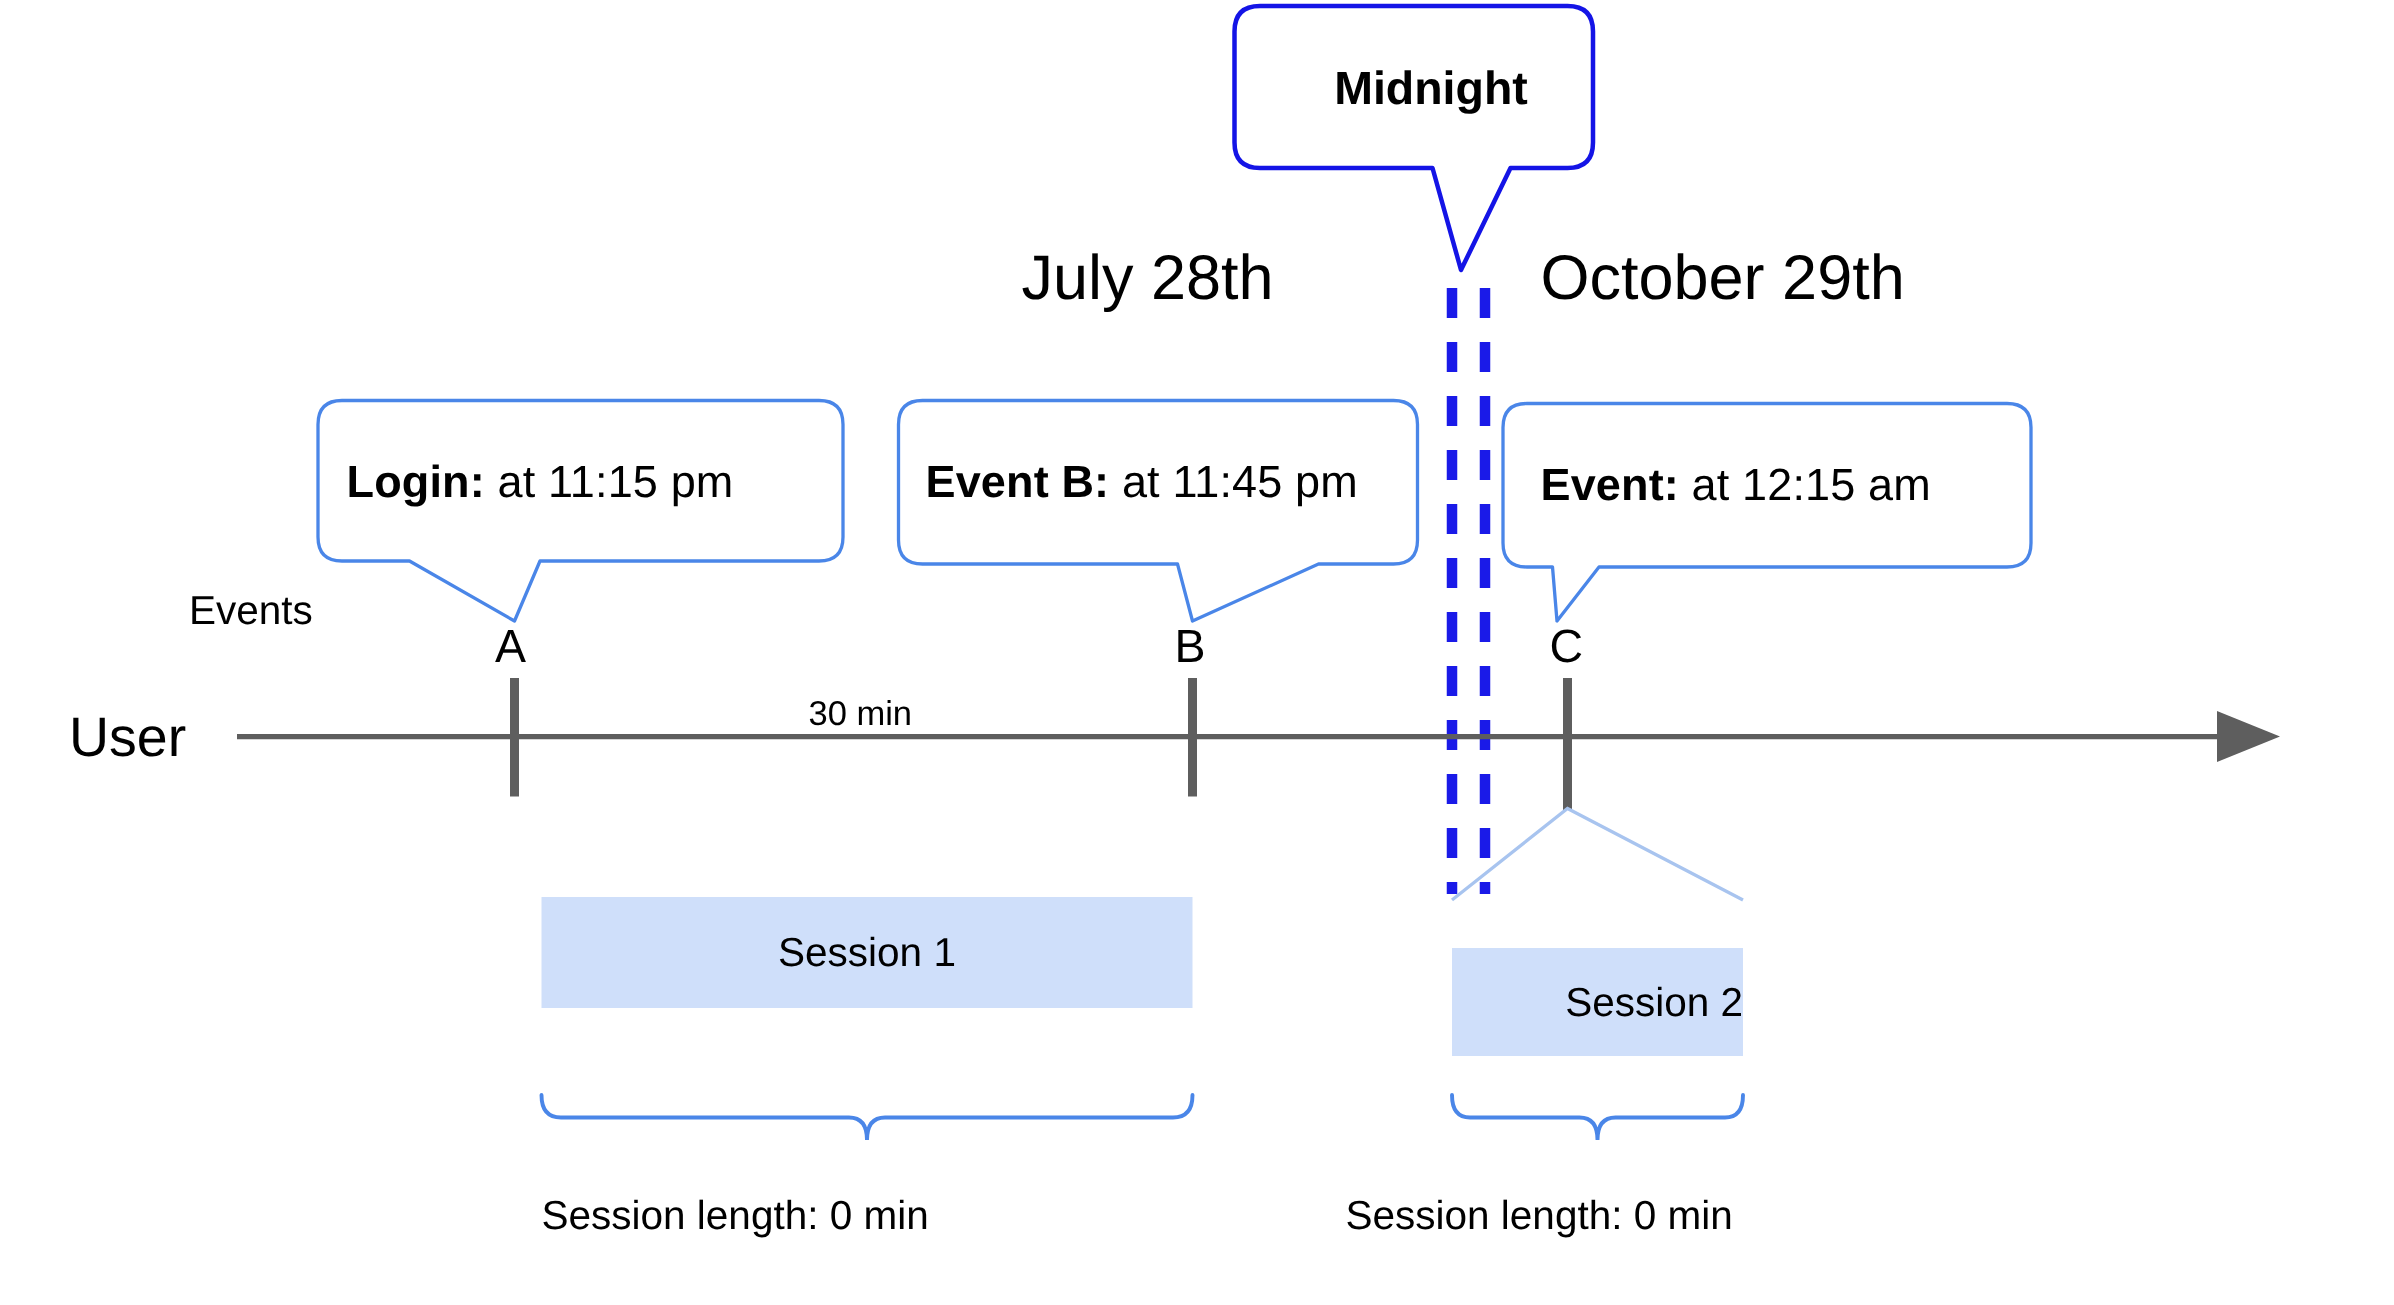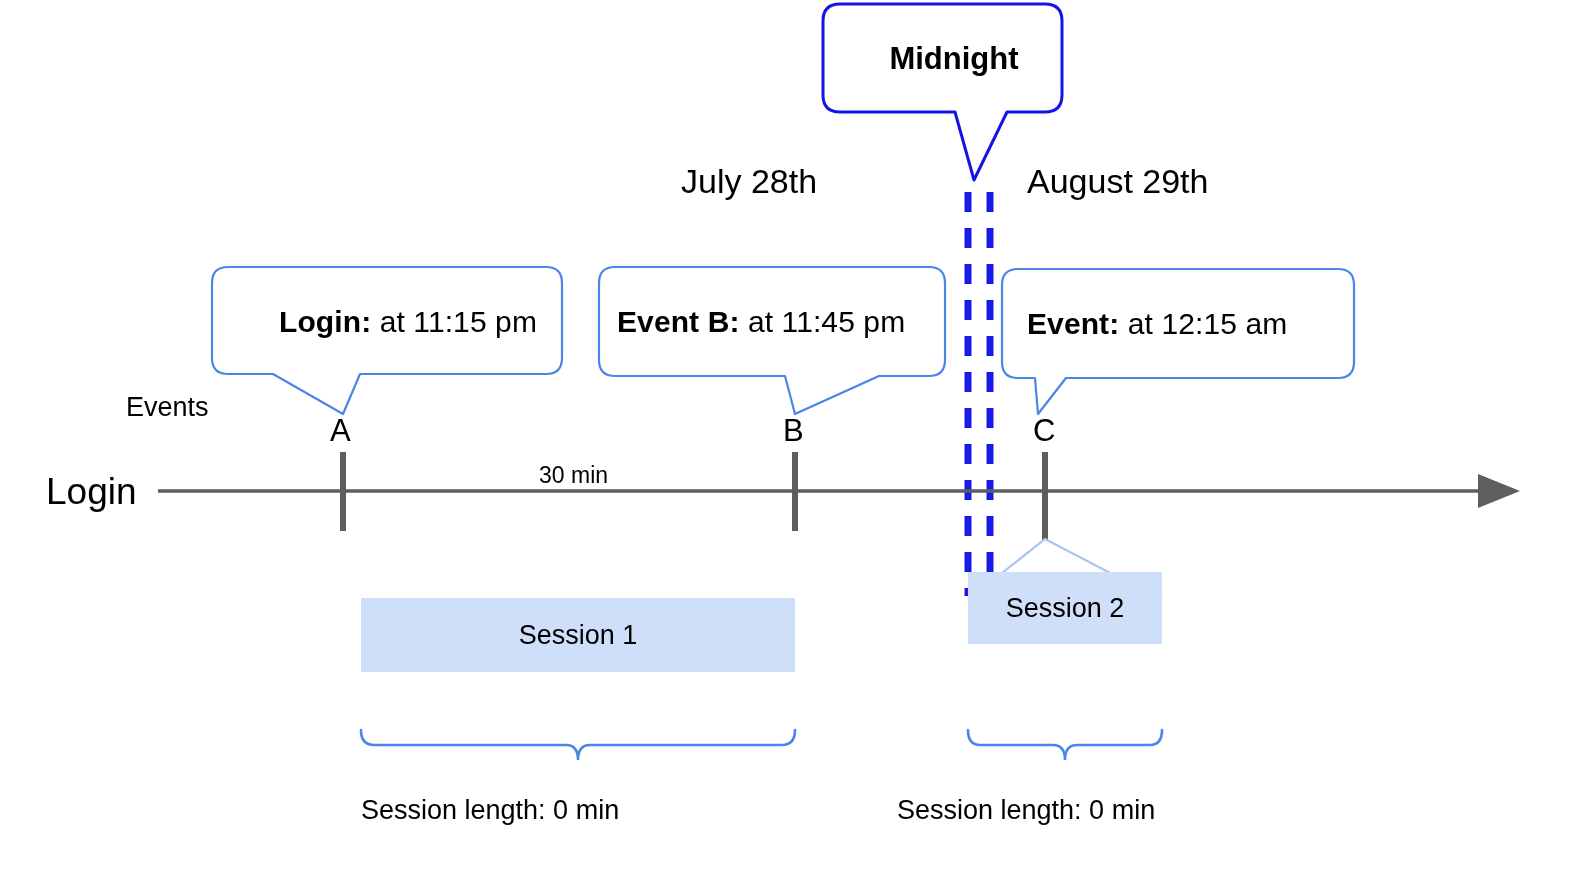--- a/index.html
+++ b/index.html
@@ -40,21 +40,21 @@
   .callout-text b {
     font-weight: bold;
   }
   
   .midnight-text {
     font-size: 31px;
     font-weight: bold;
   }
   
   .day-label {
-    font-size: 34px;
+    font-size: 42px;
   }
   
   .user-label {
     font-size: 37px;
   }
   .events-label {
     font-size: 27px;
   }
   .event-letter {
     font-size: 31px;
@@ -143,51 +143,51 @@
     <g>
       <path d="M 968 730 Q 968 745 980 745 L 1053 745 Q 1065 745 1065 760
                Q 1065 745 1077 745 L 1150 745 Q 1162 745 1162 730" fill="none" stroke="#4a86e8" stroke-width="2.6" stroke-linecap="round"></path>
     </g>
   </svg>
 
   <div class="txt midnight-text" style="left:835px; top:43px; width:238px; text-align:center;">Midnight</div>
 
   <div class="txt day-label" style="left:681px; top:164px;">July 28th</div>
 
-  <div class="txt day-label" style="left:1027px; top:164px;">August 29th</div>
+  <div class="txt day-label" style="left:1027px; top:164px;">October 29th</div>
 
-  <div class="txt callout-text" style="left:231px; top:307px;margin-left:48px;">
+  <div class="txt callout-text" style="left:231px; top:307px;">
     <b>Login:</b><span> at 11:15 pm</span>
   </div>
 
   <div class="txt callout-text" style="left:617px; top:307px;">
     <b>Event B:</b><span> at 11:45 pm</span>
   </div>
 
   <div class="txt callout-text" style="left:1027px; top:309px;">
     <b>Event:</b><span> at 12:15 am</span>
   </div>
 
   <div class="txt events-label" style="left:126px; top:394px;">Events</div>
 
-  <div class="txt user-label" style="left:46px; top:473px;">Login</div>
+  <div class="txt user-label" style="left:46px; top:473px;">User</div>
 
   <div class="txt event-letter" style="left:330px; top:415px;">A</div>
 
   <div class="txt event-letter" style="left:783px; top:415px;">B</div>
 
   <div class="txt event-letter" style="left:1033px; top:415px;">C</div>
 
   <div class="txt duration-label" style="left:539px; top:449px;">30 min</div>
 
   <div class="session-box" style="left:361px; top:598px; width:434px; height:74px;">
     <span class="session-label">Session 1</span>
   </div>
 
-  <div class="session-box" style="left:968px; top:572px; width:194px; height:72px;">
+  <div class="session-box" style="left:968px; top:632px; width:194px; height:72px;justify-content:flex-end;">
     <span class="session-label">Session 2</span>
   </div>
 
   <div class="txt session-length" style="left:361px; top:797px;">Session length: 0 min</div>
 
   <div class="txt session-length" style="left:897px; top:797px;">Session length: 0 min</div>
 
 </div>
 
 </body></html>

